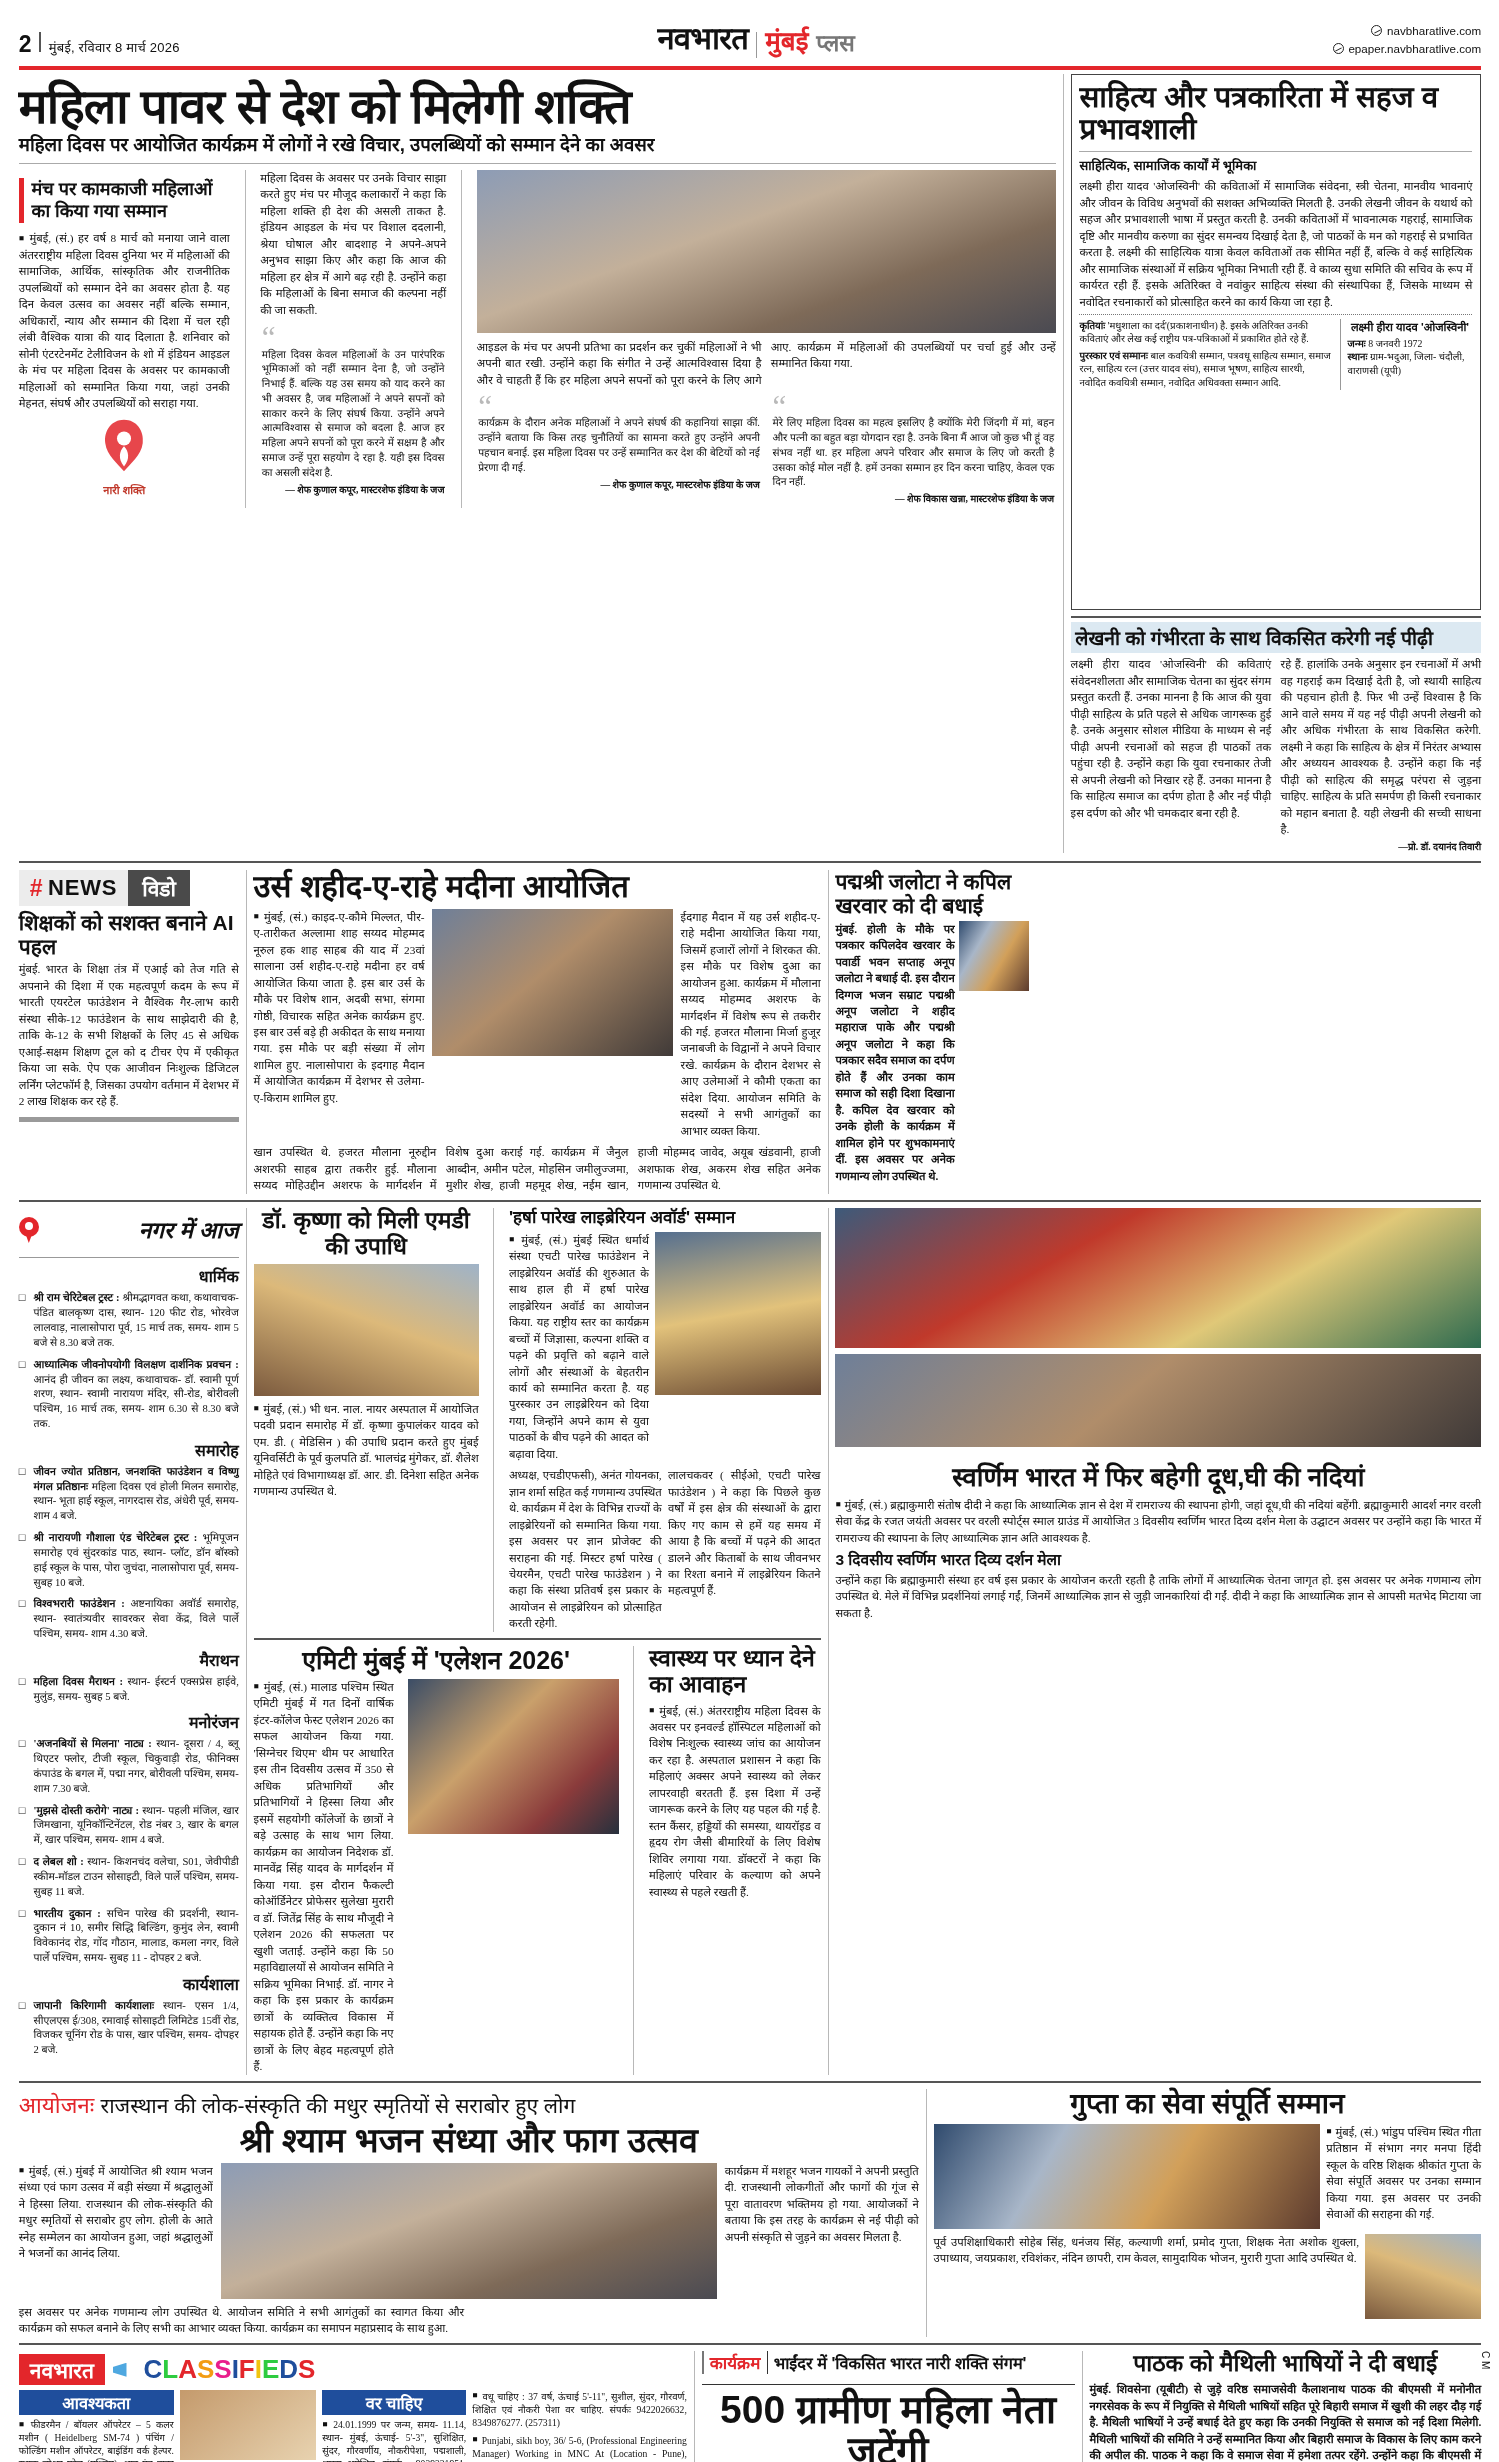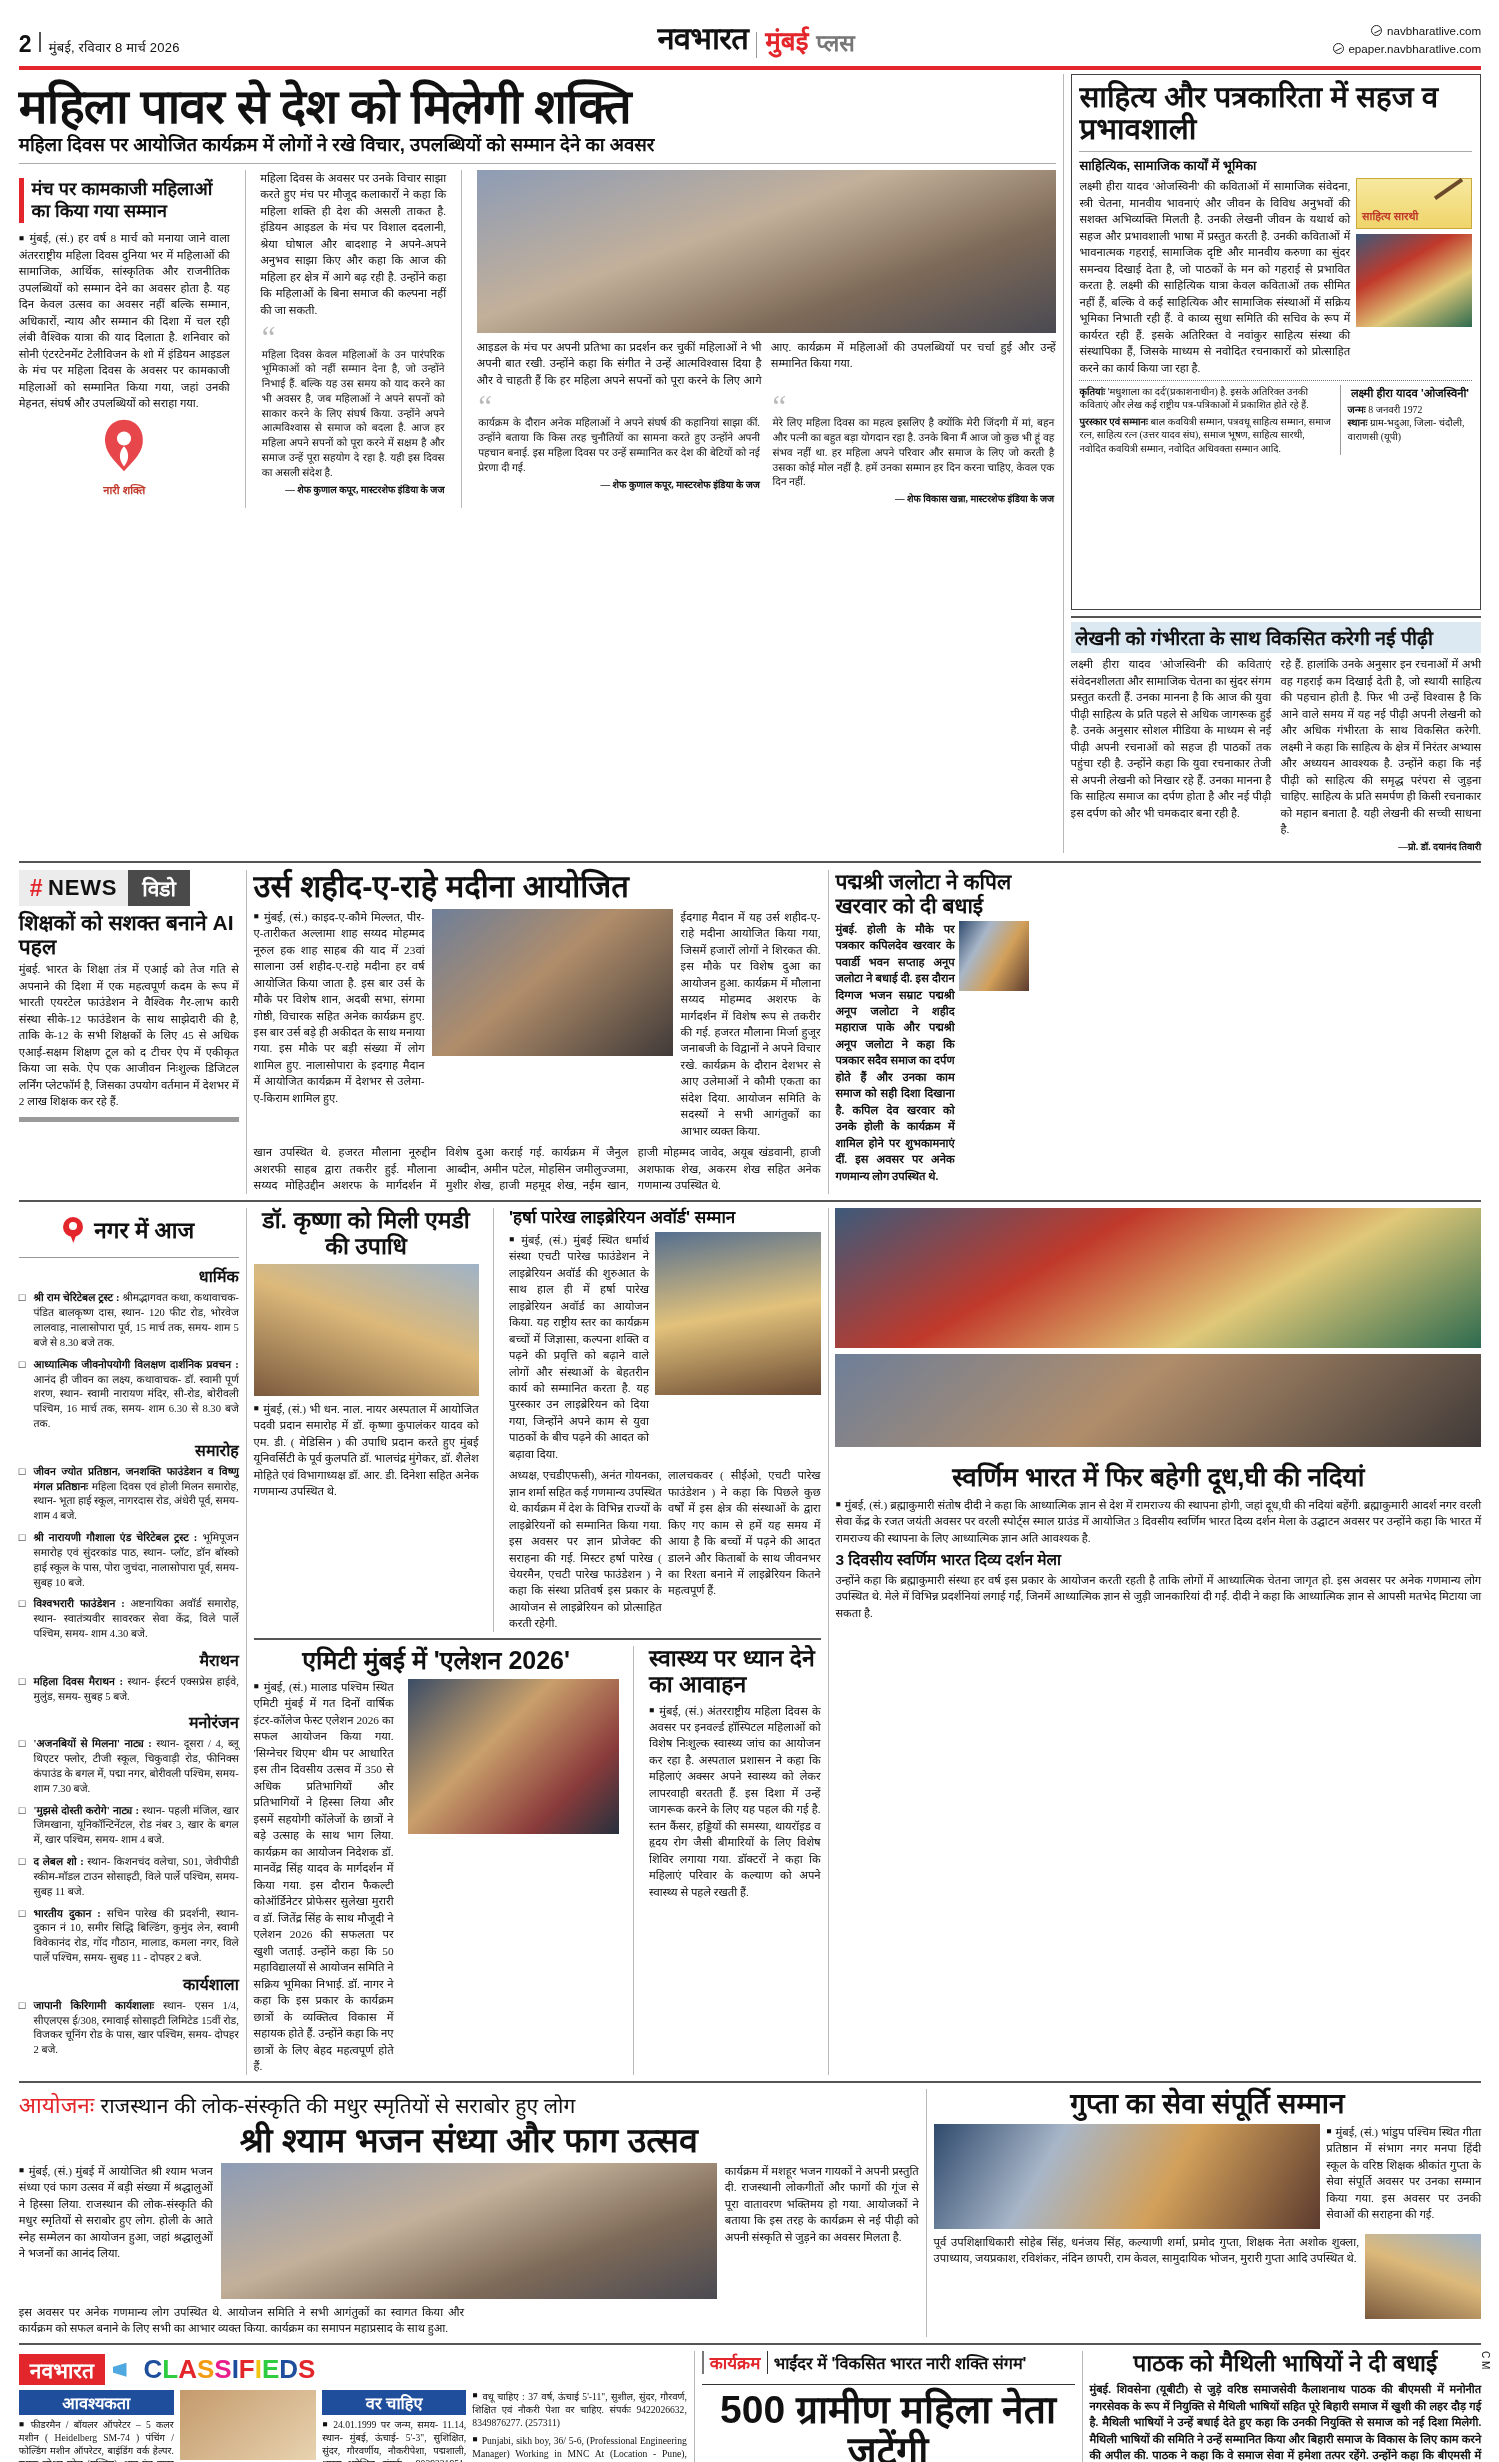--- a/index.html
+++ b/index.html
@@ -87,21 +87,21 @@
   .q-by { font-size:9.6px; font-weight:bold; text-align:right; padding-top:2.3px; }
 
   
   .newsvid { display:flex; height:36px; align-items:stretch; }
   .nv-left { background:#ececec; display:flex; align-items:center; gap:5.4px; padding:0 11px; }
   .nv-hash { color:#e3262b; font-size:23px; font-weight:bold; font-family:"Liberation Sans",sans-serif; }
   .nv-news { font-size:22px; font-weight:bold; font-family:"Liberation Sans",sans-serif; letter-spacing:0.8px;}
   .nv-right { background:#4a4a4a; color:#fff; display:flex; align-items:center; padding:0 14px; font-size:21px; font-weight:bold; font-family:"Liberation Sans",sans-serif;}
 
   
-  .nagar-head { display:flex; align-items:center; justify-content:center; gap:11px; padding:6.2px 0; }
+  .nagar-head { display:flex; align-items:center; justify-content:space-between; gap:11px; padding:6.2px 0;font-style:italic; }
   .pin { width:20px; height:26px; position:relative; }
   .pin:before{content:"";position:absolute;top:0;left:0;width:20px;height:20px;border-radius:50% 50% 50% 50%;background:#e3262b;}
   .pin:after{content:"";position:absolute;top:14px;left:5.4px;width:9.3px;height:12.4px;background:#e3262b;clip-path:polygon(0 0,100% 0,50% 100%);}
   .pin em{position:absolute;top:5.4px;left:6.2px;width:7.8px;height:7.8px;background:#fff;border-radius:50%;display:block;}
   .nagar-title { font-size:22.5px; font-weight:bold; font-family:"Liberation Sans",sans-serif; }
   .cat-title { font-size:16px; font-weight:bold; font-family:Liberation Mono, monospace; text-align:right; margin:7px 0 3.9px;}
   .ev { font-size:10.6px; line-height:1.4; margin-bottom:7px; display:flex; gap:4.7px; text-align:justify;}
   .ev .bx { flex:0 0 10px; font-size:11px; line-height:1.2;}
   .ev b { font-weight:bold; }
 
@@ -220,27 +220,20 @@
 
     <div class="vline"></div>
 
     <div style="flex:1;">
       <div class="boxed" style="min-height:536px;">
         <div class="sec-hl" style="font-size:29.5px;">साहित्य और पत्रकारिता में सहज व प्रभावशाली</div>
         <div class="rule"></div>
         <div class="sec-hl-sm" style="font-size:13px;">साहित्यिक, सामाजिक कार्यों में भूमिका</div>
         <div style="display:flex;gap:6.2px;margin-top:4.7px;">
           <div style="flex:1;" class="body-txt">लक्ष्मी हीरा यादव 'ओजस्विनी' की कविताओं में सामाजिक संवेदना, स्त्री चेतना, मानवीय भावनाएं और जीवन के विविध अनुभवों की सशक्त अभिव्यक्ति मिलती है. उनकी लेखनी जीवन के यथार्थ को सहज और प्रभावशाली भाषा में प्रस्तुत करती है. उनकी कविताओं में भावनात्मक गहराई, सामाजिक दृष्टि और मानवीय करुणा का सुंदर समन्वय दिखाई देता है, जो पाठकों के मन को गहराई से प्रभावित करता है. लक्ष्मी की साहित्यिक यात्रा केवल कविताओं तक सीमित नहीं हैं, बल्कि वे कई साहित्यिक और सामाजिक संस्थाओं में सक्रिय भूमिका निभाती रही हैं. वे काव्य सुधा समिति की सचिव के रूप में कार्यरत रही हैं. इसके अतिरिक्त वे नवांकुर साहित्य संस्था की संस्थापिका हैं, जिसके माध्यम से नवोदित रचनाकारों को प्रोत्साहित करने का कार्य किया जा रहा है.</div>
-          <div style="width:116px;flex:0 0 116px;">
-            <div class="sahitya-logo">
-              <i></i>
-                <span>साहित्य सारथी</span>
-            </div>
-            <div class="photo ph-b" style="height:93px;margin-top:4.7px;"></div>
-          </div>
         </div>
         <div class="dotline"></div>
         <div style="display:flex;gap:7.8px;">
           <div style="flex:1;">
             <div class="profile-row">
               <b>कृतियांः</b>
               <span>'मधुशाला का दर्द'(प्रकाशनाधीन) है. इसके अतिरिक्त उनकी कविताएं और लेख कई राष्ट्रीय पत्र-पत्रिकाओं में प्रकाशित होते रहे हैं.</span>
             </div>
             <div class="profile-row" style="margin-top:3.1px;">
               <b>पुरस्कार एवं सम्मानः</b>

